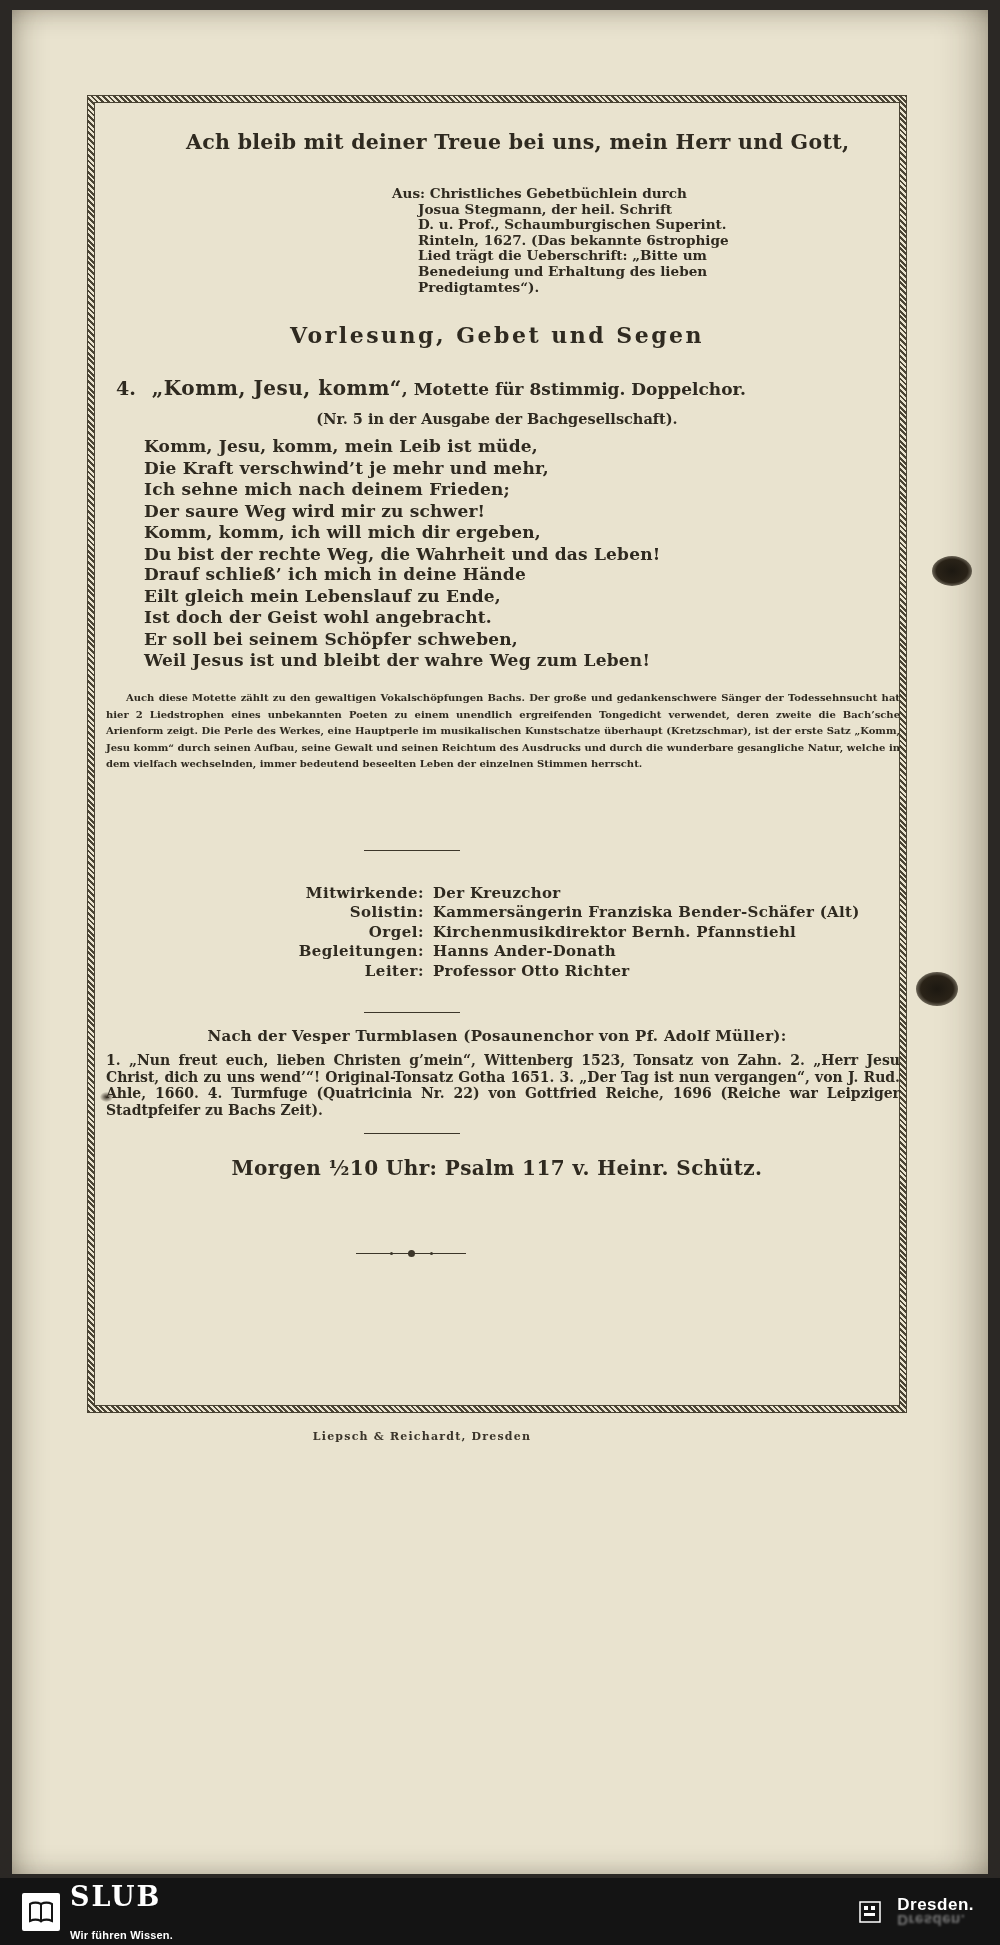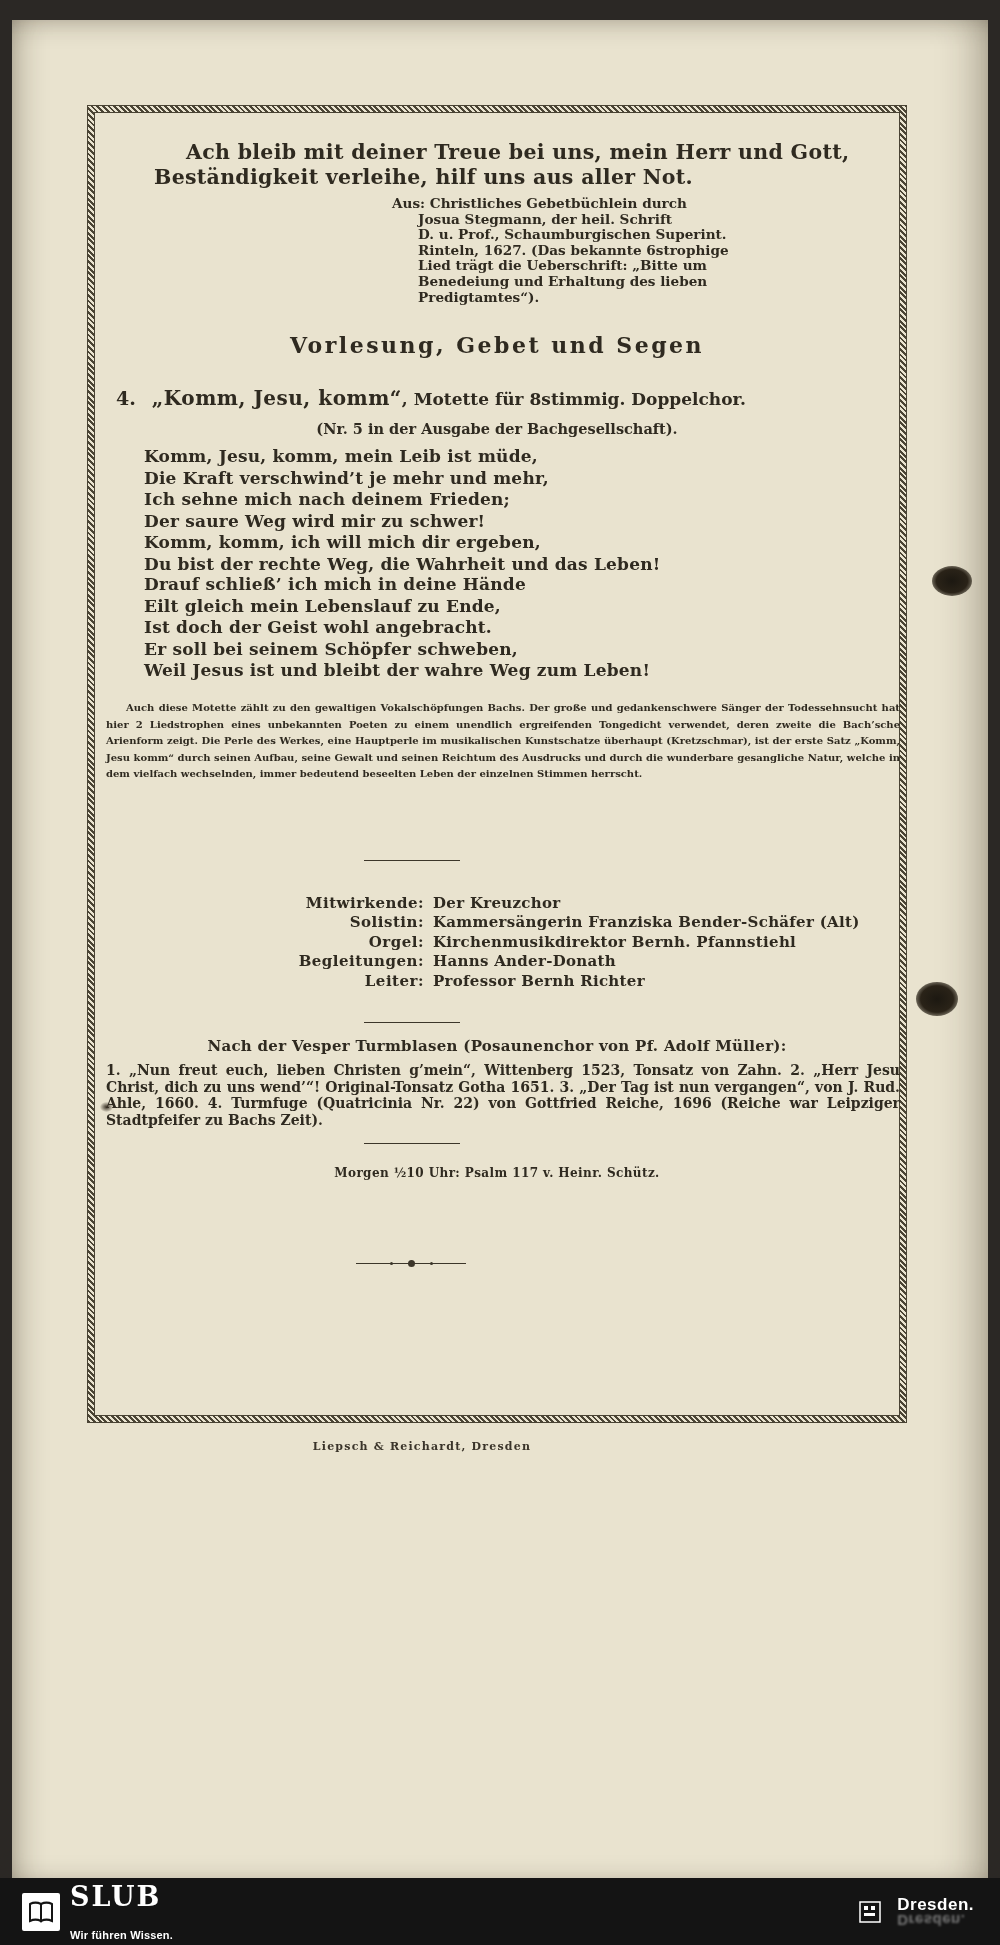--- a/index.html
+++ b/index.html
@@ -4,21 +4,21 @@
 <style>
   html,body{margin:0;padding:0;}
   body{
     width:1000px;height:1945px;
     background:#2b2825;
     position:relative;
     overflow:hidden;
     font-family:"DejaVu Serif", serif;
   }
   .paper{
-    position:absolute;left:12px;top:20px;width:976px;height:1864px;
+    position:absolute;left:12px;top:10px;width:976px;height:1864px;
     background:linear-gradient(135deg,#ece7d4 0%,#e9e3cf 45%,#e4decа 100%);
     background-color:#e9e3cf;
     box-shadow:
       inset 26px 0 34px -26px rgba(40,30,15,.45),
       inset -34px 0 44px -28px rgba(40,30,15,.40),
       inset 0 22px 30px -24px rgba(40,30,15,.30),
       inset 0 -22px 30px -24px rgba(40,30,15,.25);
     color:#2f2a20;
   }
   
@@ -59,21 +59,21 @@
 
   .credits{left:80px;top:782px;font-size:15px;font-weight:bold;}
   .credit-row{display:flex;line-height:19.4px;white-space:nowrap;}
   .credit-label{width:250px;text-align:right;letter-spacing:.5px;}
   .credit-value{margin-left:9px;letter-spacing:.3px;}
 
   .vesper-heading{left:0;top:925px;width:100%;text-align:center;font-size:15px;font-weight:bold;letter-spacing:.3px;}
   .vesper-text{left:12px;top:950px;width:794px;margin:0;
     font-size:14px;line-height:16.5px;font-weight:bold;text-align:justify;}
 
-  .announcement{left:0;top:1054px;width:100%;text-align:center;font-size:12px;font-weight:bold;letter-spacing:.4px;}
+  .announcement{left:0;top:1054px;width:100%;text-align:center;font-size:20px;font-weight:bold;letter-spacing:.4px;}
 
   .ornament{left:262px;top:1146px;width:110px;height:10px;}
   .orn-line{position:absolute;left:0;top:5px;width:110px;border-top:1px solid #3c362a;}
   .orn-dot{position:absolute;background:#3c362a;border-radius:50%;}
   .orn-c{left:52px;top:2px;width:7px;height:7px;}
   .orn-l{left:34px;top:4px;width:3px;height:3px;}
   .orn-r{left:74px;top:4px;width:3px;height:3px;}
 
   .printer{position:absolute;left:0;top:1420px;width:820px;text-align:center;
     font-size:11px;font-weight:bold;letter-spacing:1.2px;color:#3a342a;}
@@ -101,21 +101,20 @@
     transform:scaleY(-1);opacity:.4;filter:blur(1px);}
 </style>
 </head>
 <body>
 
 <div class="paper">
   <div class="frame">
 
     <div class="quote">
       <div class="q1">Ach bleib mit deiner Treue bei uns, mein Herr und Gott,</div>
-      <div class="q2">Beständigkeit verleihe, hilf uns aus aller Not.</div>
     </div>
 
     <div class="source">
       <div class="s-first">Aus: Christliches Gebetbüchlein durch</div>
       <div>Josua Stegmann, der heil. Schrift</div>
       <div>D. u. Prof., Schaumburgischen Superint.</div>
       <div>Rinteln, 1627. (Das bekannte 6strophige</div>
       <div>Lied trägt die Ueberschrift: „Bitte um</div>
       <div>Benedeiung und Erhaltung des lieben</div>
       <div>Predigtamtes“).</div>
@@ -161,21 +160,21 @@
       <div class="credit-row">
         <span class="credit-label">Orgel:</span>
         <span class="credit-value">Kirchenmusikdirektor Bernh. Pfannstiehl</span>
       </div>
       <div class="credit-row">
         <span class="credit-label">Begleitungen:</span>
         <span class="credit-value">Hanns Ander-Donath</span>
       </div>
       <div class="credit-row">
         <span class="credit-label">Leiter:</span>
-        <span class="credit-value">Professor Bernh Richter</span>
+        <span class="credit-value">Professor Otto Richter</span>
       </div>
     </div>
 
     <div class="rule rule2"></div>
 
     <div class="vesper-heading">Nach der Vesper Turmblasen (Posaunenchor von Pf. Adolf Müller):</div>
     <p class="vesper-text">1. „Nun freut euch, lieben Christen g’mein“, Wittenberg 1523, Tonsatz von Zahn. 2. „Herr Jesu Christ, dich zu uns wend’“! Original-Tonsatz Gotha 1651. 3. „Der Tag ist nun vergangen“, von J. Rud. Ahle, 1660. 4. Turmfuge (Quatricinia Nr. 22) von Gottfried Reiche, 1696 (Reiche war Leipziger Stadtpfeifer zu Bachs Zeit).</p>
 
     <div class="rule rule3"></div>
 

